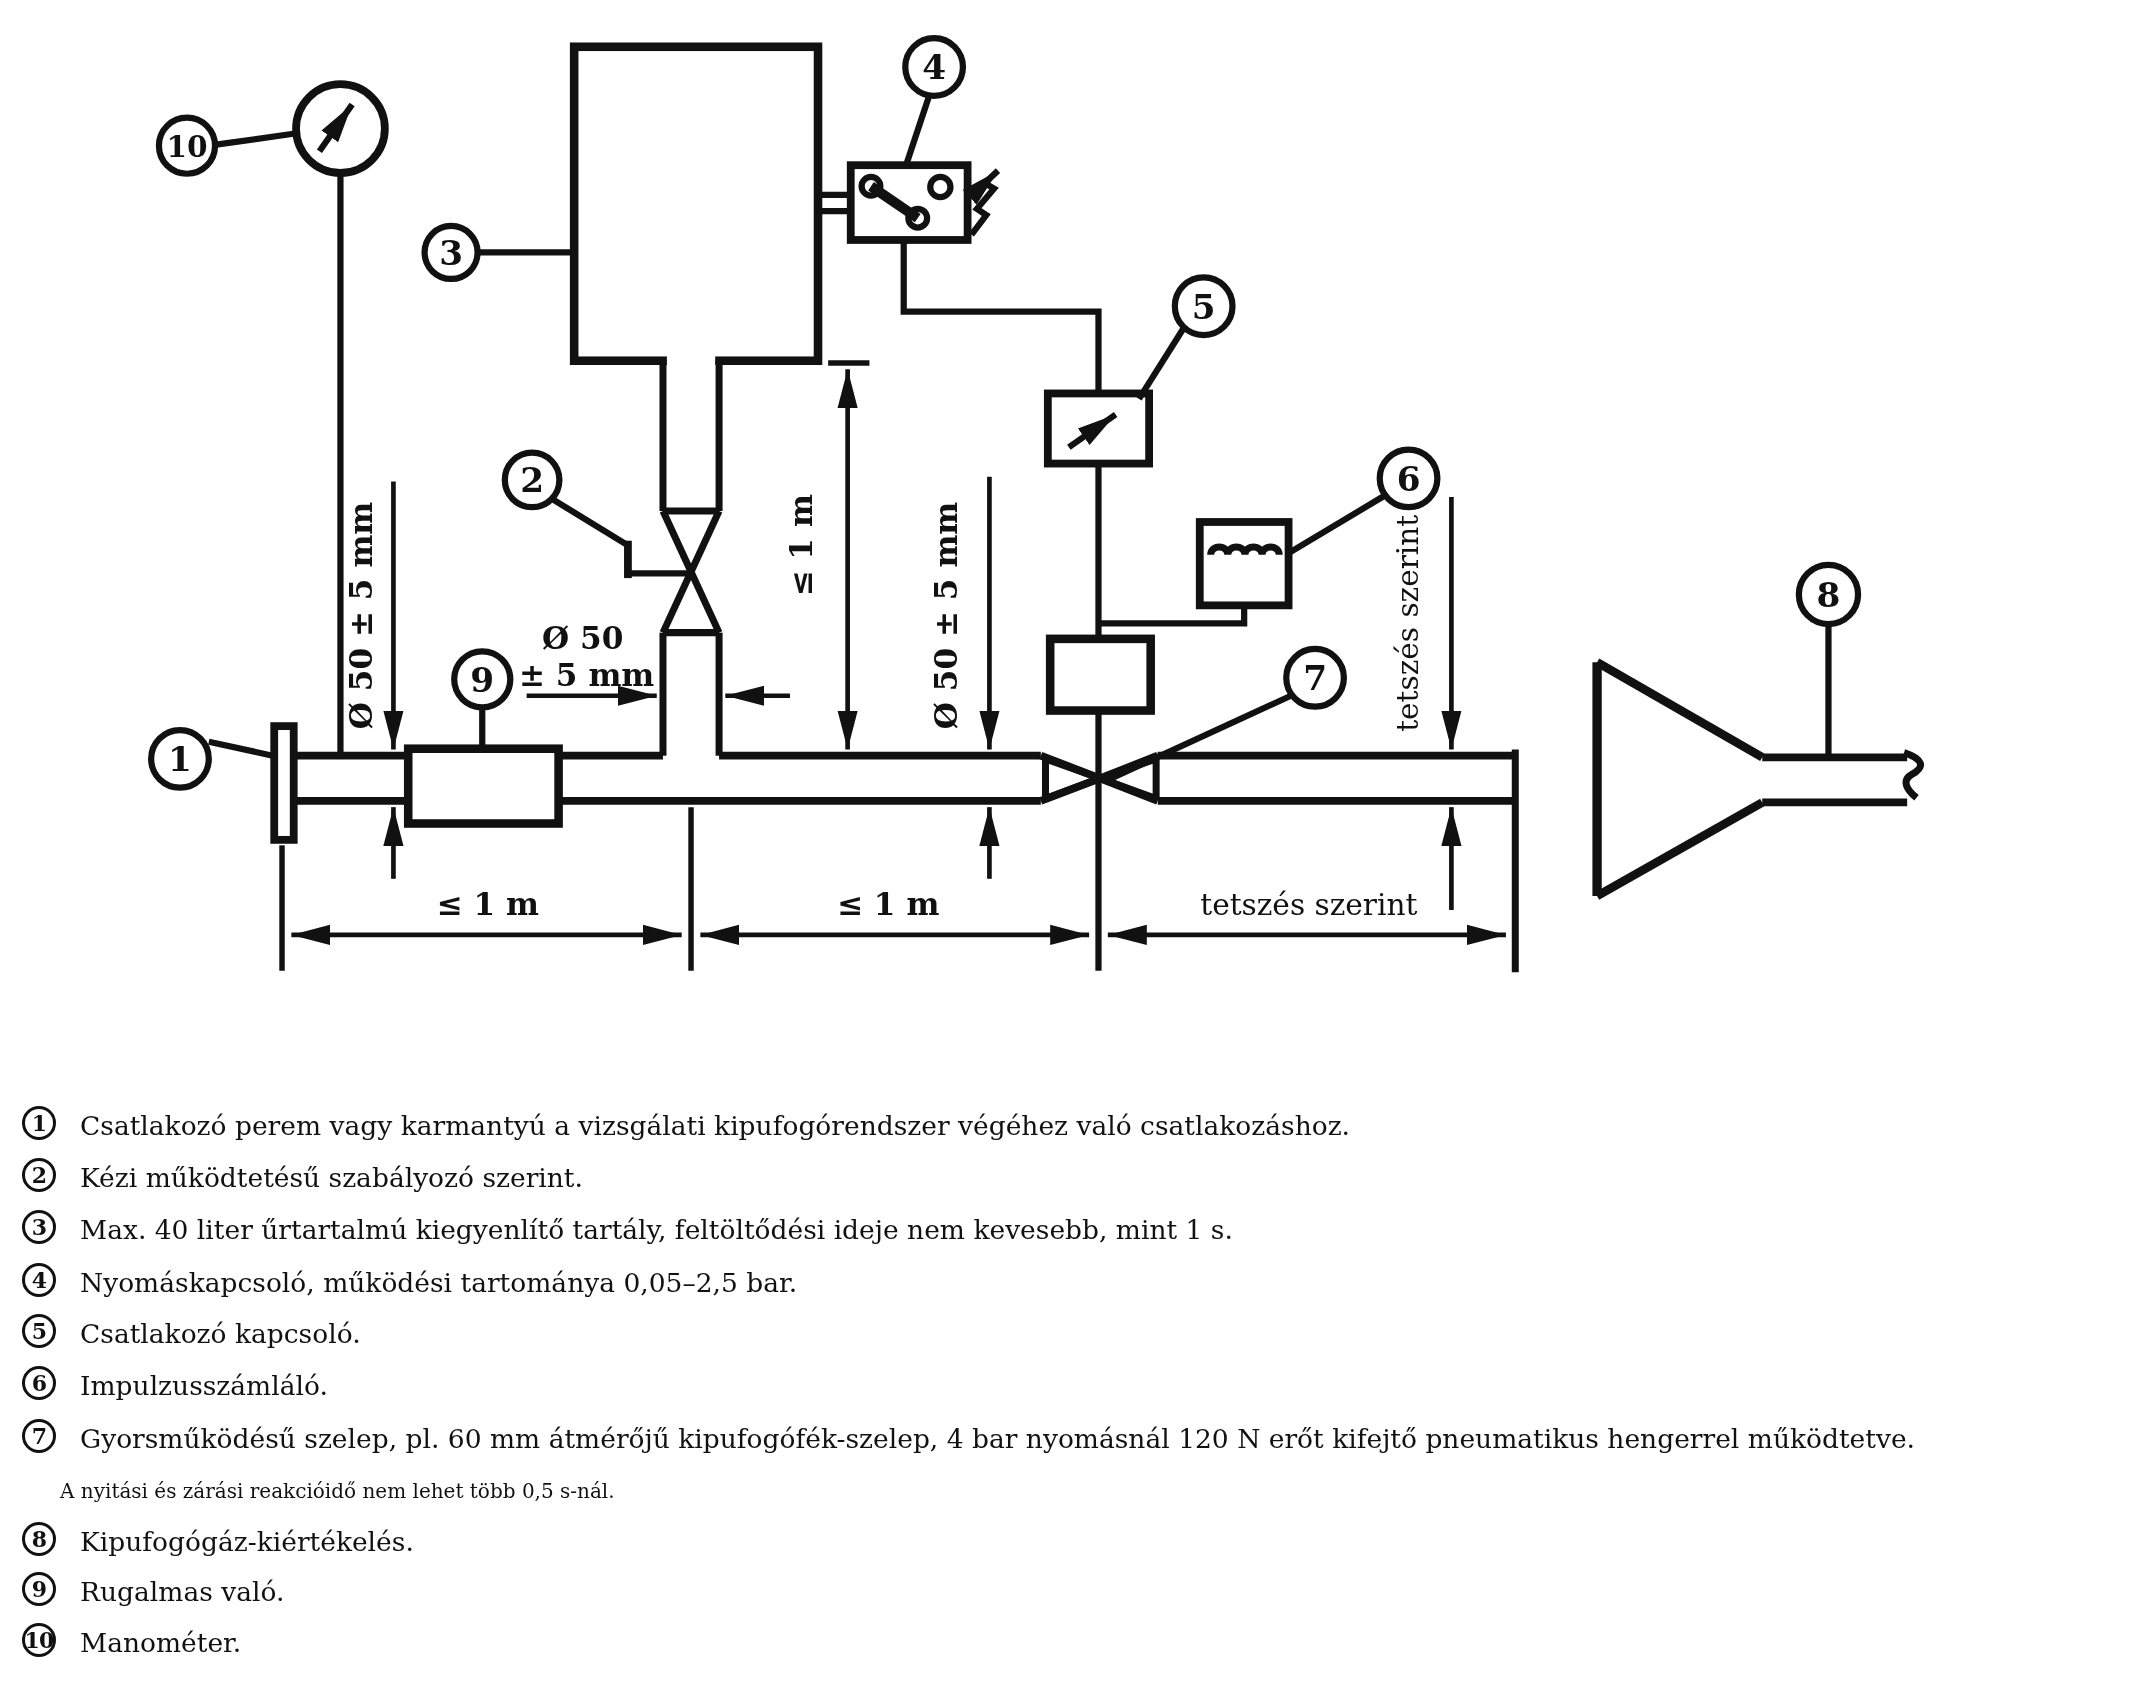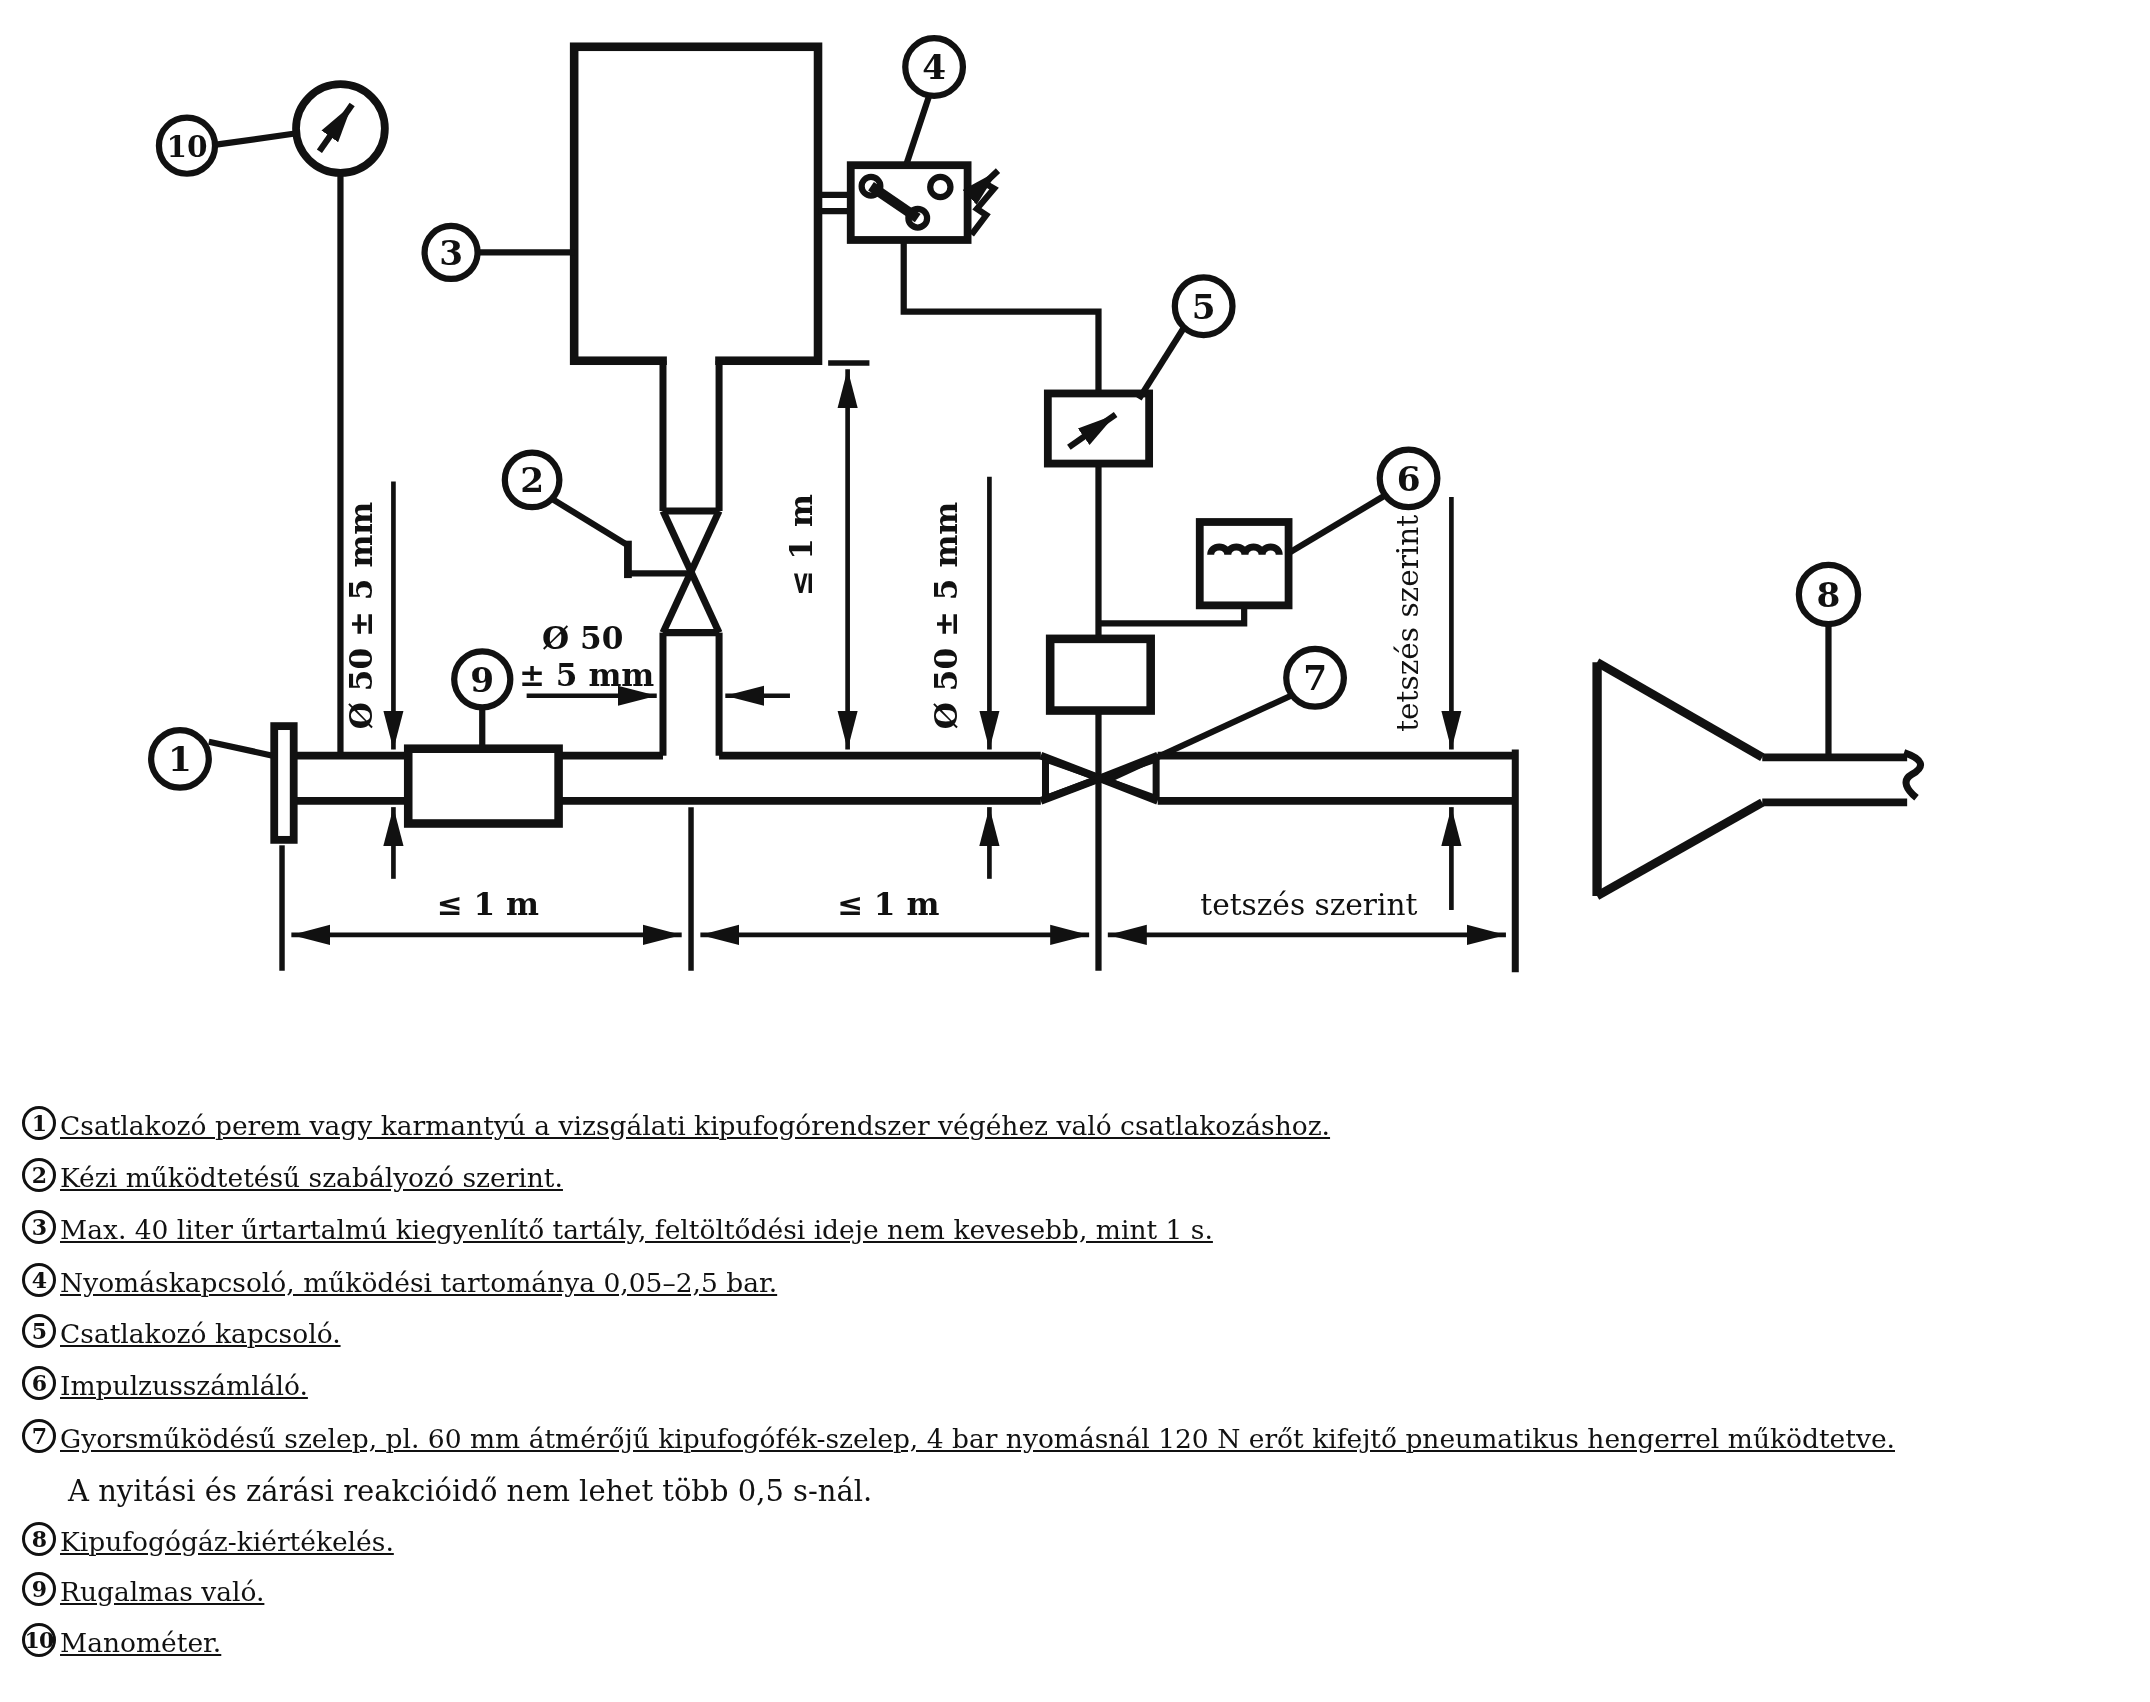--- a/index.html
+++ b/index.html
@@ -11,22 +11,22 @@
   svg text{fill:#111;font-family:"DejaVu Serif","Liberation Serif",serif;}
   .dimtxt{font-size:40px;font-weight:bold;}
   .dimtxt2{font-size:38px;}
   .callout{font-size:44px;font-weight:bold;}
   .callout10{font-size:38px;font-weight:bold;}
   
   .leg-row{position:absolute;left:22px;display:flex;align-items:flex-start;}
   .leg-num{flex:0 0 auto;width:34px;height:34px;border:3.1px solid #111;border-radius:50%;
            display:flex;align-items:center;justify-content:center;
            font-size:22px;font-weight:bold;letter-spacing:-0.8px;box-sizing:border-box;}
-  .leg-text{margin-left:4px;font-size:26.5px;line-height:36px;white-space:nowrap;padding-top:1.6px;text-decoration:underline;}
-  .leg-text2{position:absolute;left:68px;font-size:29px;line-height:36px;white-space:nowrap;}
+  .leg-text{margin-left:24px;font-size:26.5px;line-height:36px;white-space:nowrap;padding-top:1.6px;}
+  .leg-text2{position:absolute;left:60px;font-size:20px;line-height:36px;white-space:nowrap;}
 </style>
 </head>
 <body>
 
 <div id="page">
 
 <svg id="schematic" width="2151" height="1044" viewBox="0 0 2761 1340">
   <defs>
     <marker id="arw" markerUnits="userSpaceOnUse" markerWidth="54" markerHeight="32" refX="50" refY="16" orient="auto-start-reverse">
       <path d="M0,3 L50,16 L0,29 z" fill="#111"></path>

